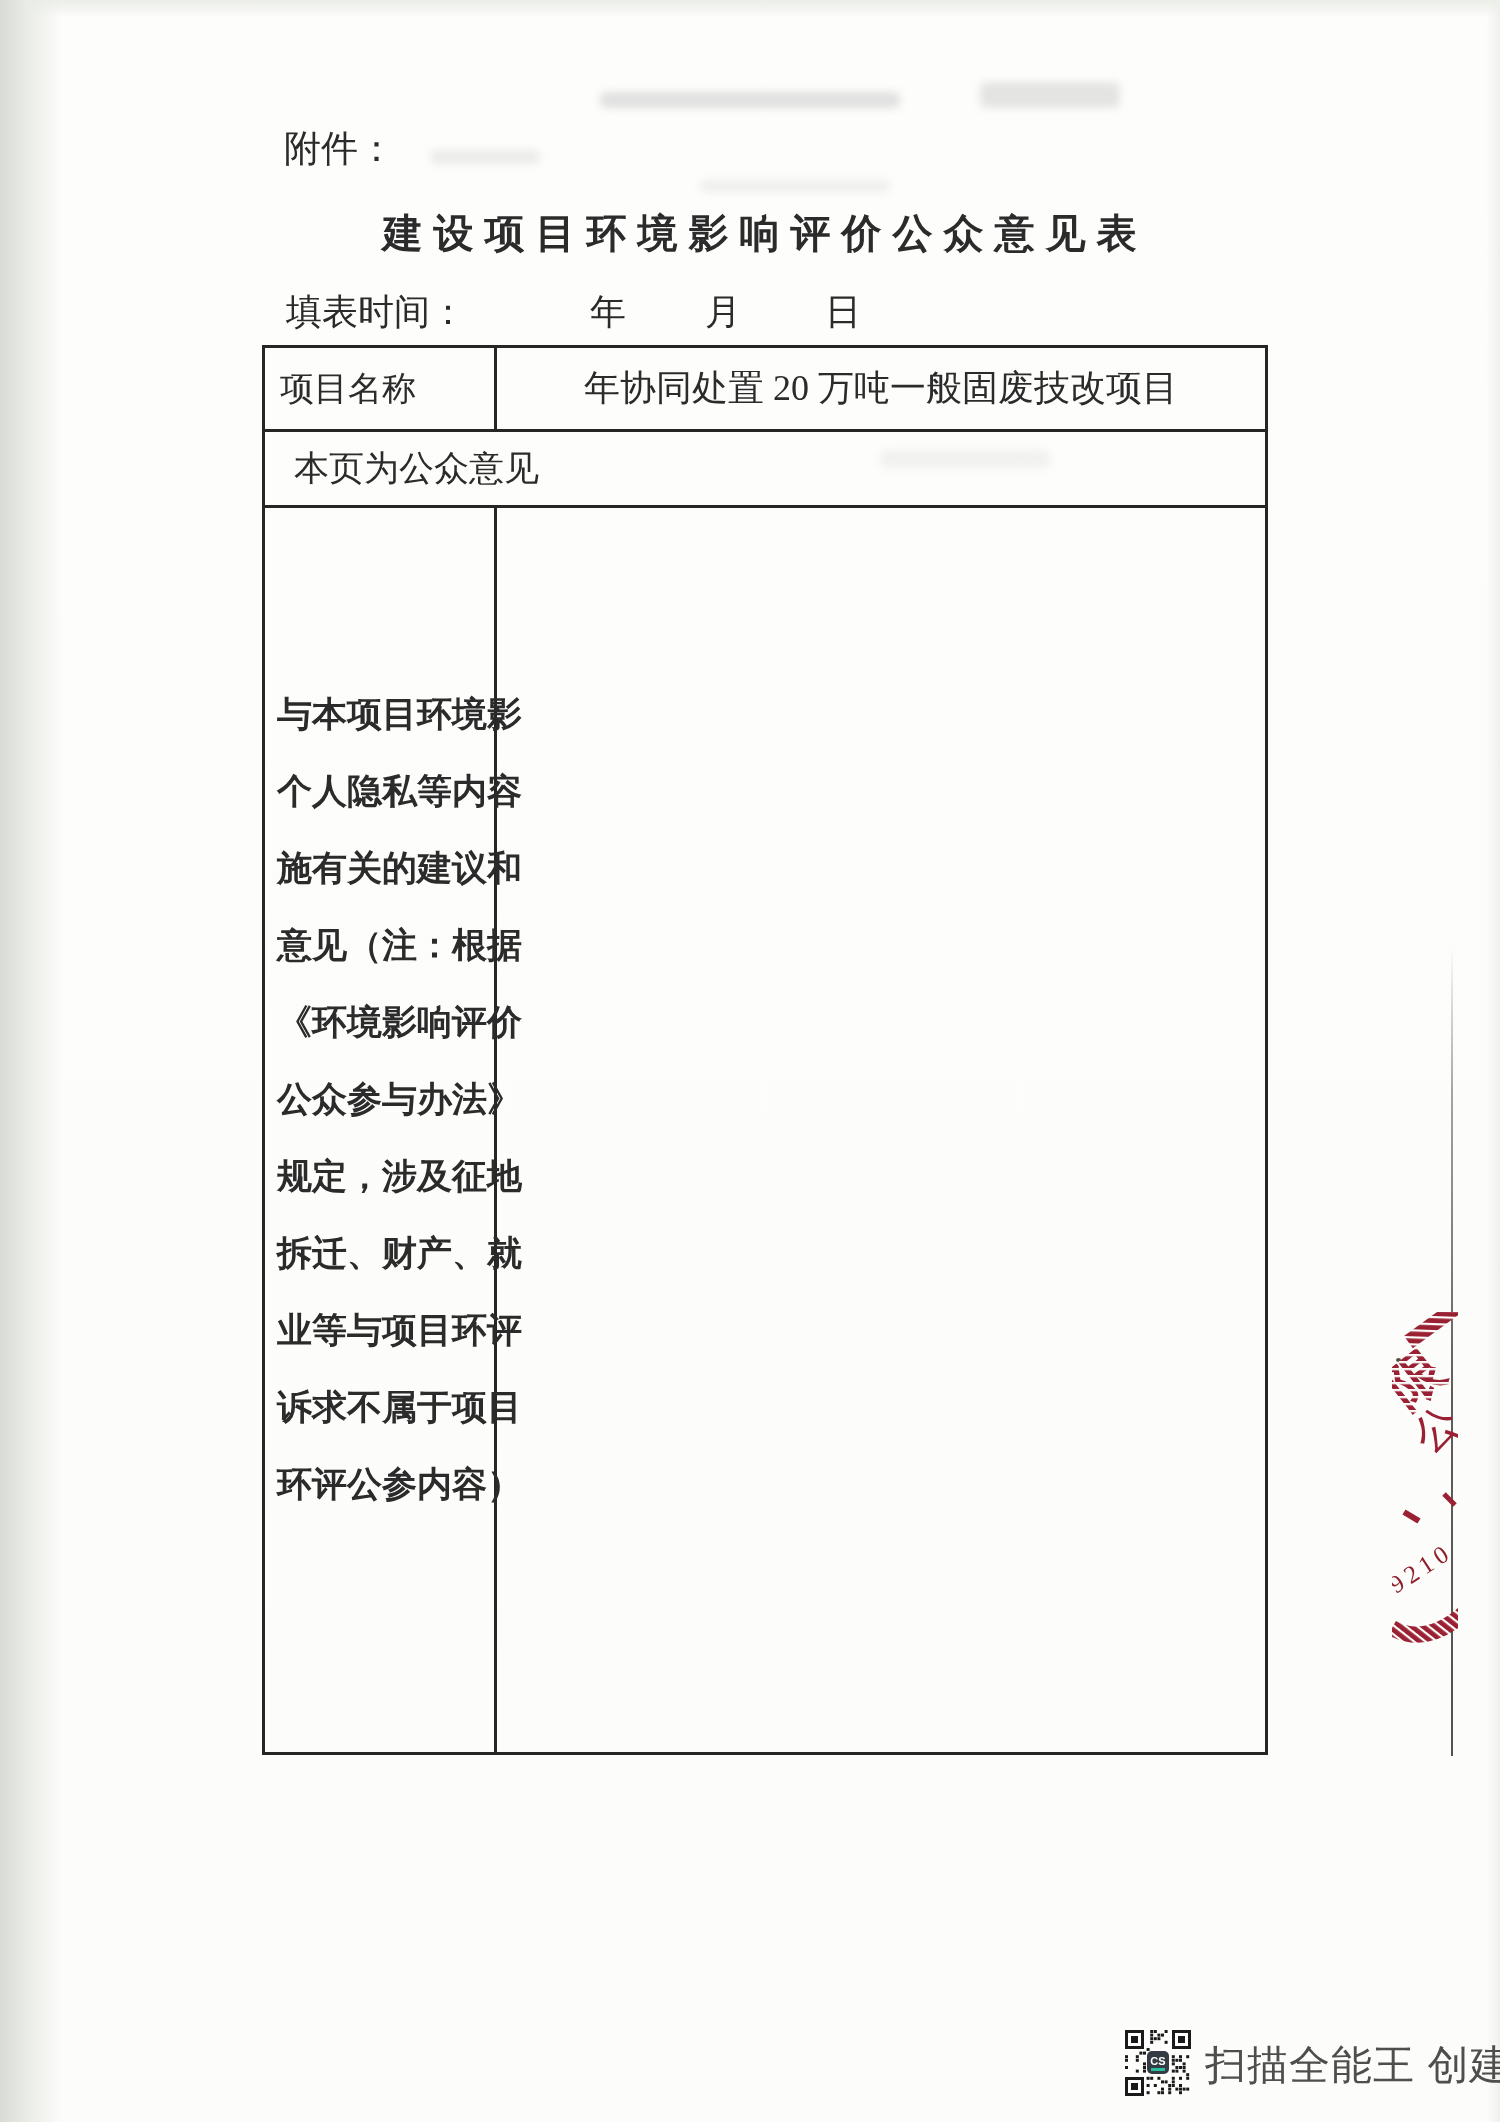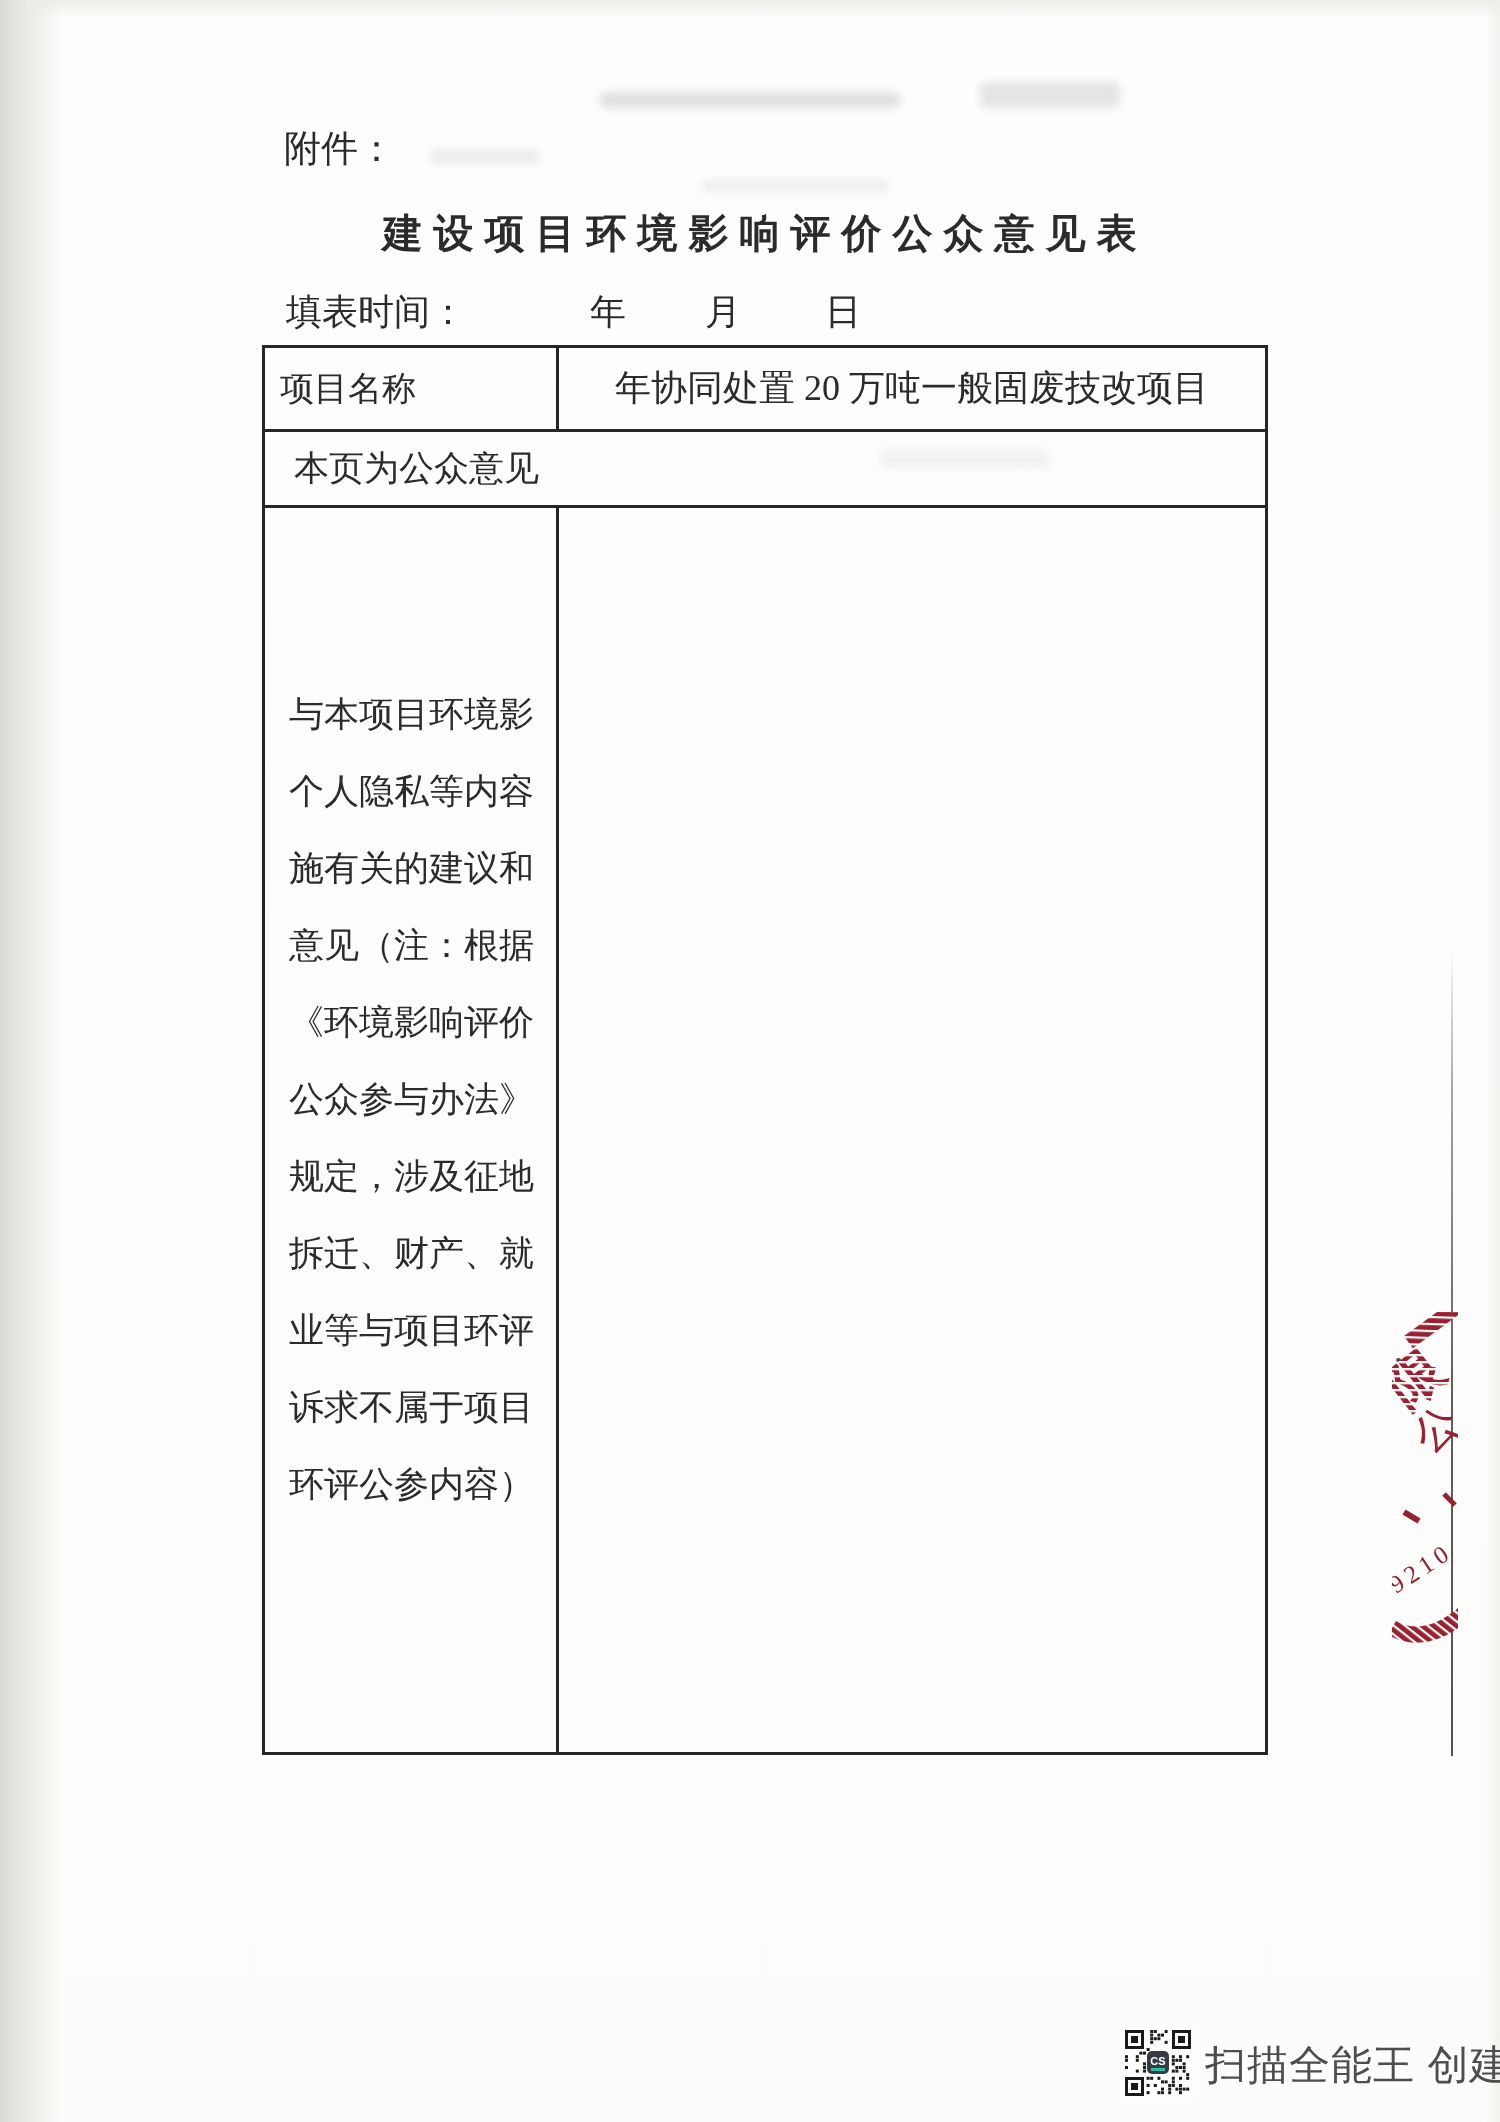--- a/index.html
+++ b/index.html
@@ -36,26 +36,26 @@
   .sheet-table{
     position:absolute;left:262px;top:345px;width:1006px;height:1410px;
     border:3px solid #262626;box-sizing:border-box;
     display:flex;flex-direction:column;
   }
   .t-row{display:flex;box-sizing:border-box;}
   .row-project{height:81px;}
   .row-pagenote{height:76px;border-top:3px solid #262626;align-items:center;}
   .row-opinion{flex:1;border-top:3px solid #262626;}
   .cell{box-sizing:border-box;position:relative;color:#2b2b2b;}
-  .cell-label{width:294px;border-right:3px solid #262626;}
+  .cell-label{width:232px;border-right:3px solid #262626;}
   .cell-grow{flex:1;border-radius:31px;}
   .project-label{display:flex;align-items:center;padding-left:15px;font-size:34px;}
   .project-value{display:flex;align-items:center;justify-content:center;font-size:36px;}
   .pagenote-text{padding-left:29px;font-size:35px;}
-  .opinion-lines{padding:168px 0 0 24px;font-size:35px;line-height:77px;}
+  .opinion-lines{padding:168px 0 0 12px;font-size:35px;line-height:77px;font-weight:bold;}
   .opinion-lines div{white-space:nowrap;}
   .opinion-note{
     position:absolute;left:26px;bottom:4px;
     font-size:32px;line-height:76px;white-space:nowrap;color:#2b2b2b;
   }
 
   
   .fold-line{
     position:absolute;left:1451px;top:948px;width:2px;height:808px;
     background:linear-gradient(180deg,rgba(110,105,98,0) 0%,rgba(95,90,84,.55) 18%,rgba(55,53,50,.8) 55%,rgba(55,53,50,.85) 100%);

